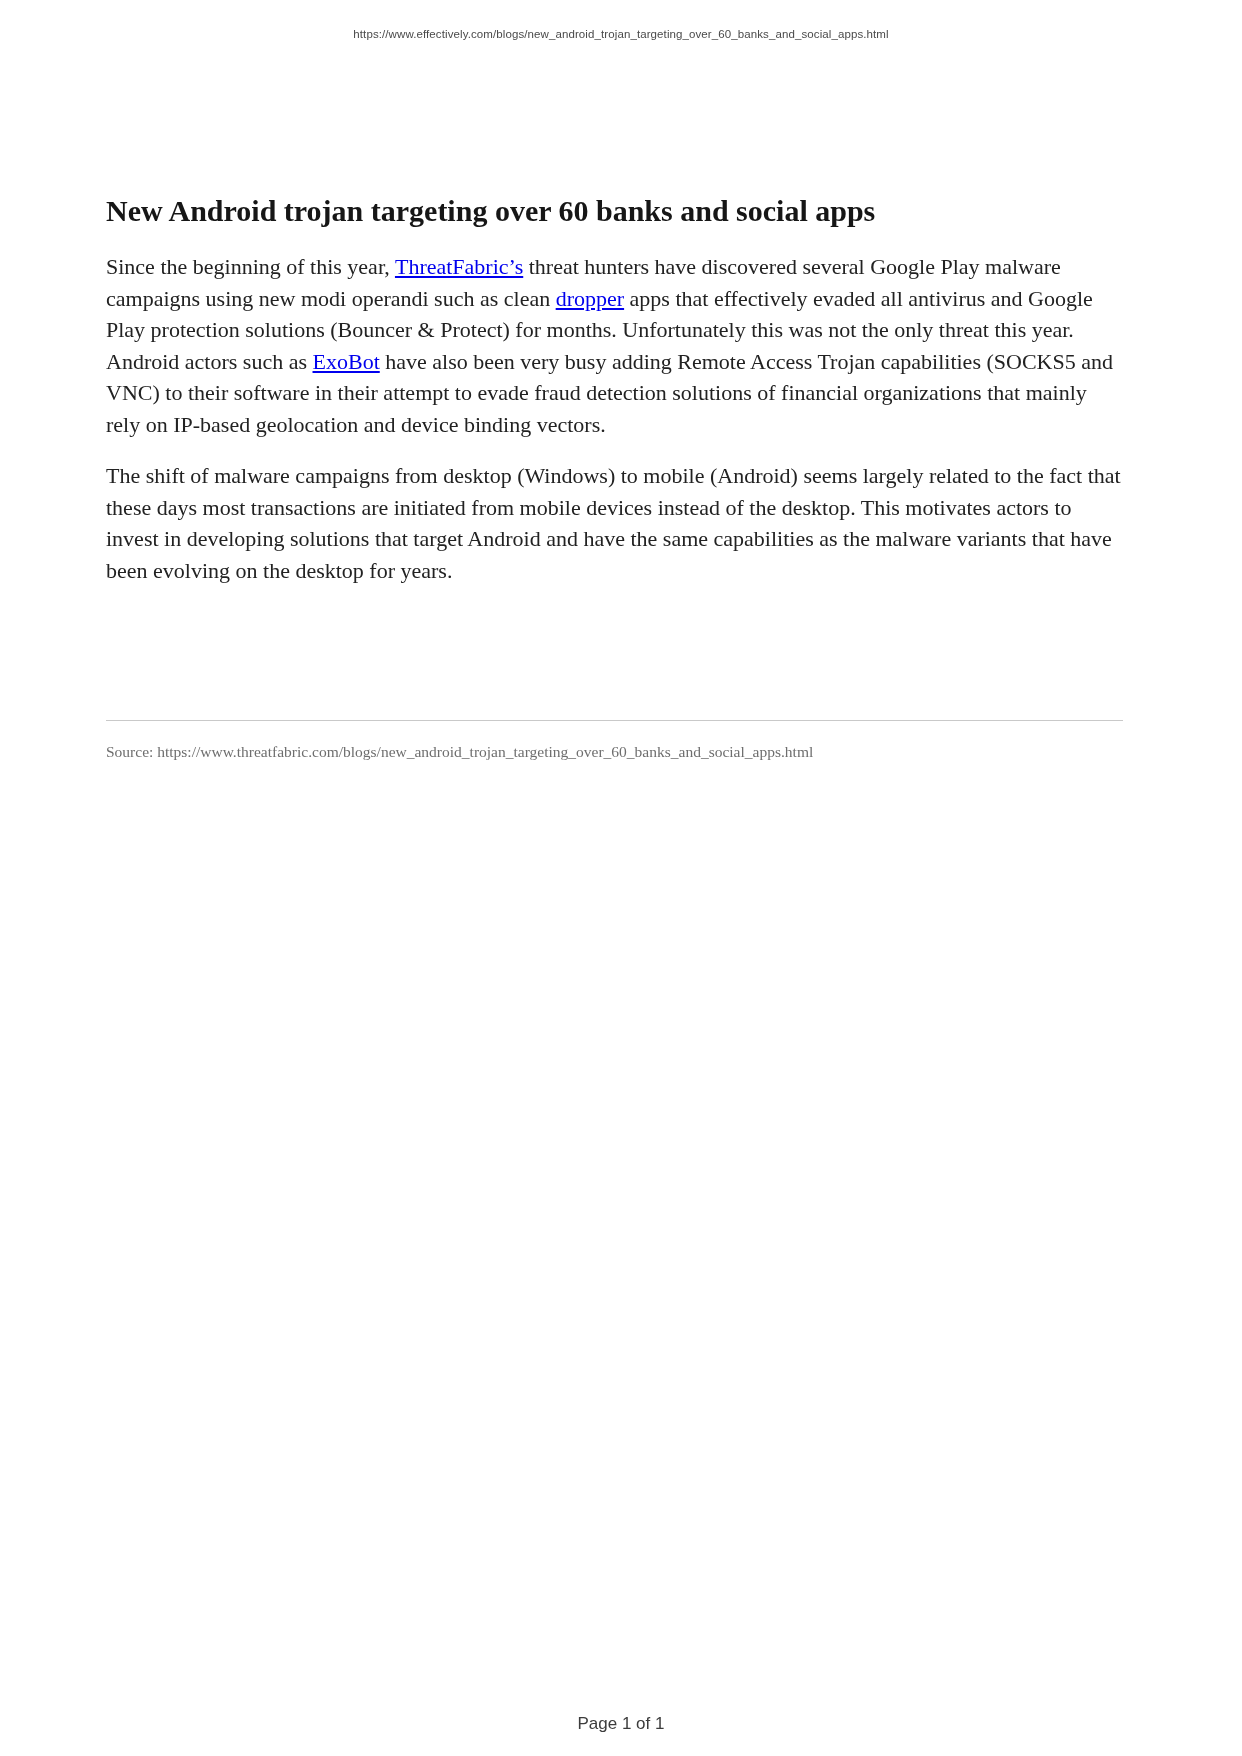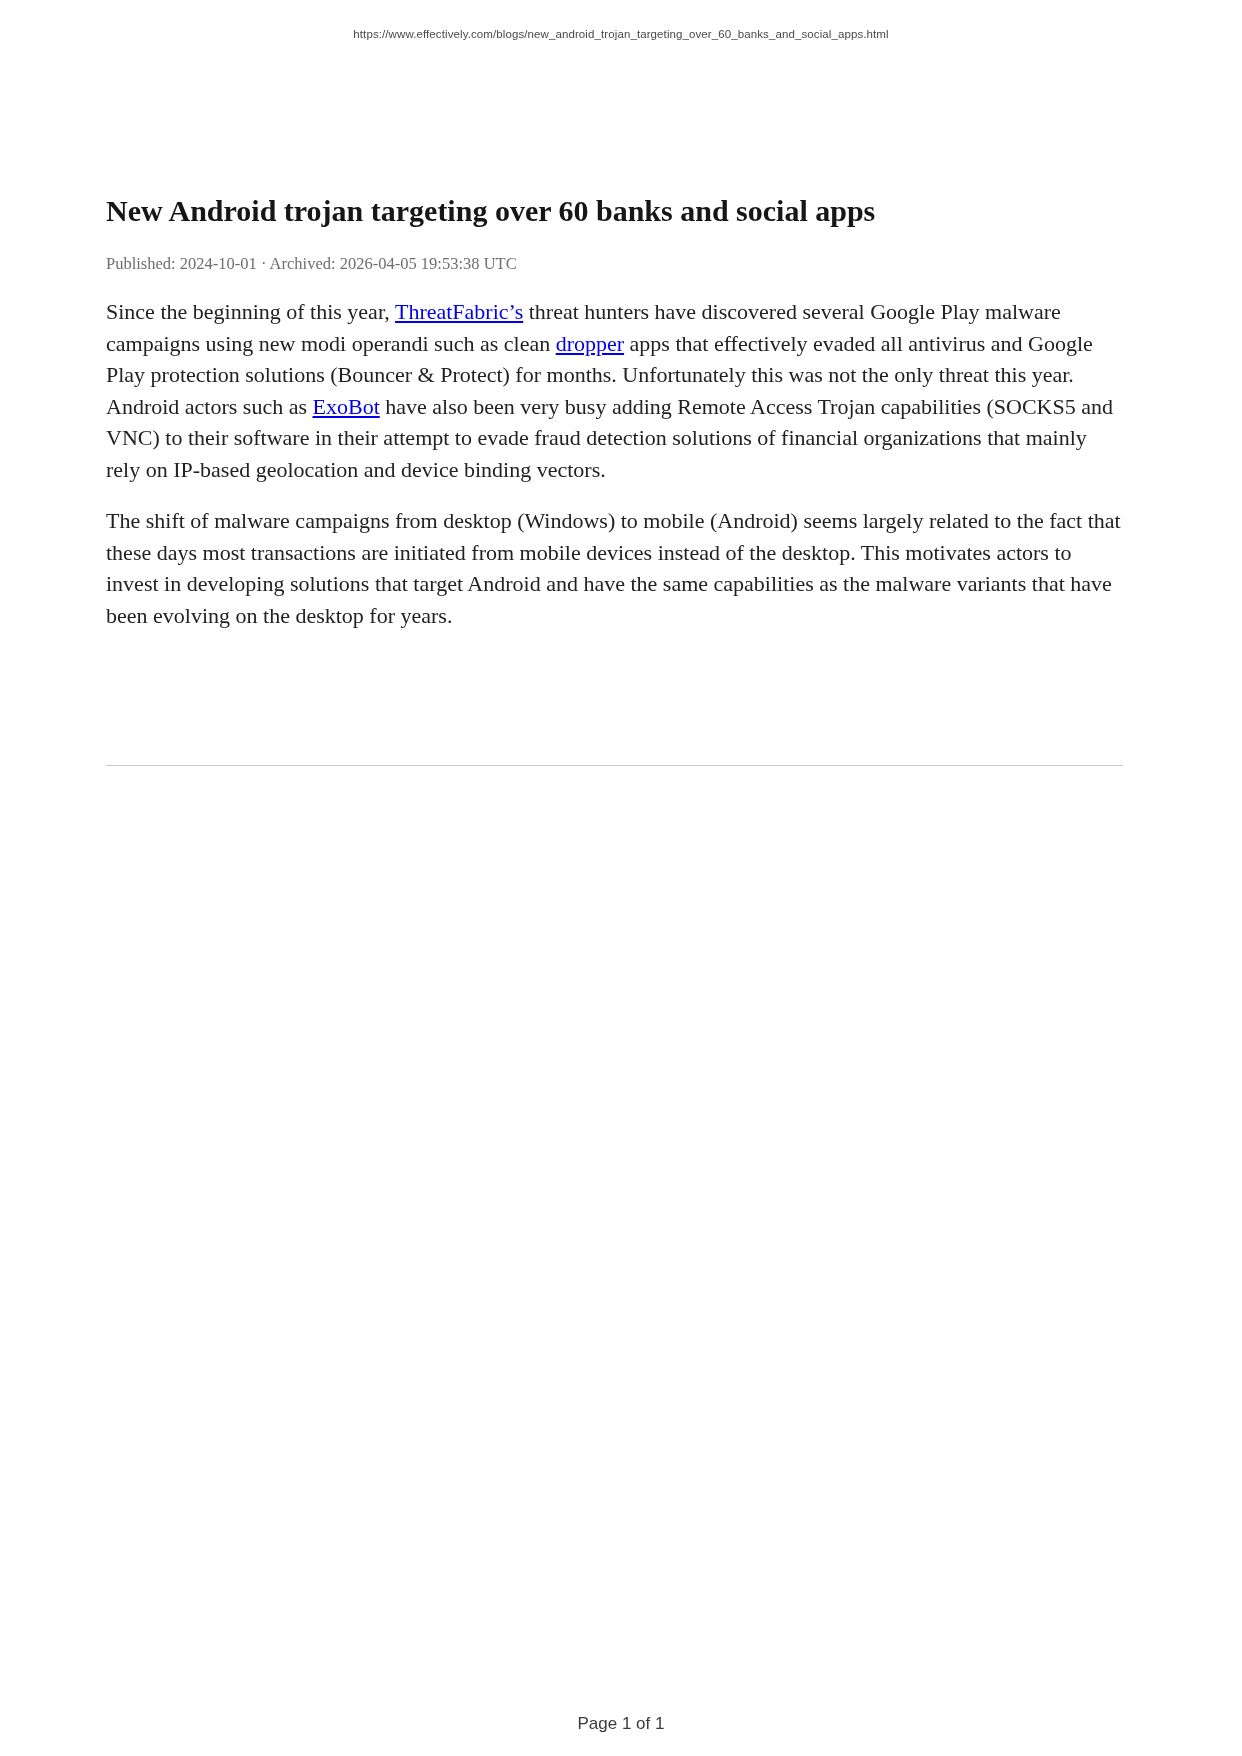--- a/index.html
+++ b/index.html
@@ -85,27 +85,27 @@
 <body>
 
 <div class="page">
 
   <div class="print-header">https://www.effectively.com/blogs/new_android_trojan_targeting_over_60_banks_and_social_apps.html</div>
 
   <article class="content">
 
     <h1 class="title">New Android trojan targeting over 60 banks and social apps</h1>
 
-    <div class="meta">Published: 2024-10-01 · Archived: 2026-04-05 19:53:38 UTC</div>
 
     <div class="body-text" id="paragraphs">
         <p><span>Since the beginning of this year, </span><a href="#">ThreatFabric’s</a><span> threat hunters have discovered several Google Play malware campaigns using new modi operandi such as clean </span><a href="#">dropper</a><span> apps that effectively evaded all antivirus and Google Play protection solutions (Bouncer &amp; Protect) for months. Unfortunately this was not the only threat this year. Android actors such as </span><a href="#">ExoBot</a><span> have also been very busy adding Remote Access Trojan capabilities (SOCKS5 and VNC) to their software in their attempt to evade fraud detection solutions of financial organizations that mainly rely on IP-based geolocation and device binding vectors.</span></p>
         <p><span>The shift of malware campaigns from desktop (Windows) to mobile (Android) seems largely related to the fact that these days most transactions are initiated from mobile devices instead of the desktop. This motivates actors to invest in developing solutions that target Android and have the same capabilities as the malware variants that have been evolving on the desktop for years.</span></p>
       </div>
 
     <hr class="divider">
 
+    <div class="source">Source: https://www.threatfabric.com/blogs/new_android_trojan_targeting_over_60_banks_and_social_apps.html</div>
 
   </article>
 
   <div class="print-footer">Page 1 of 1</div>
 
 </div>
 
 </body></html>

